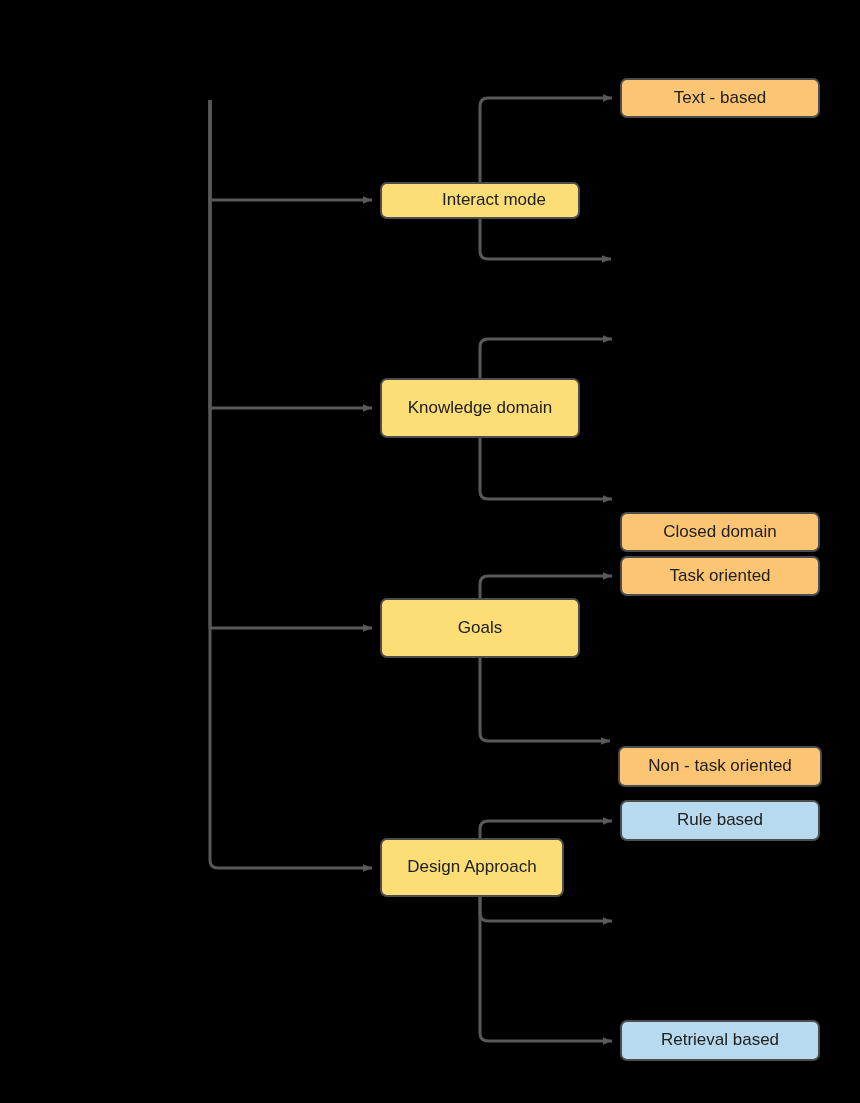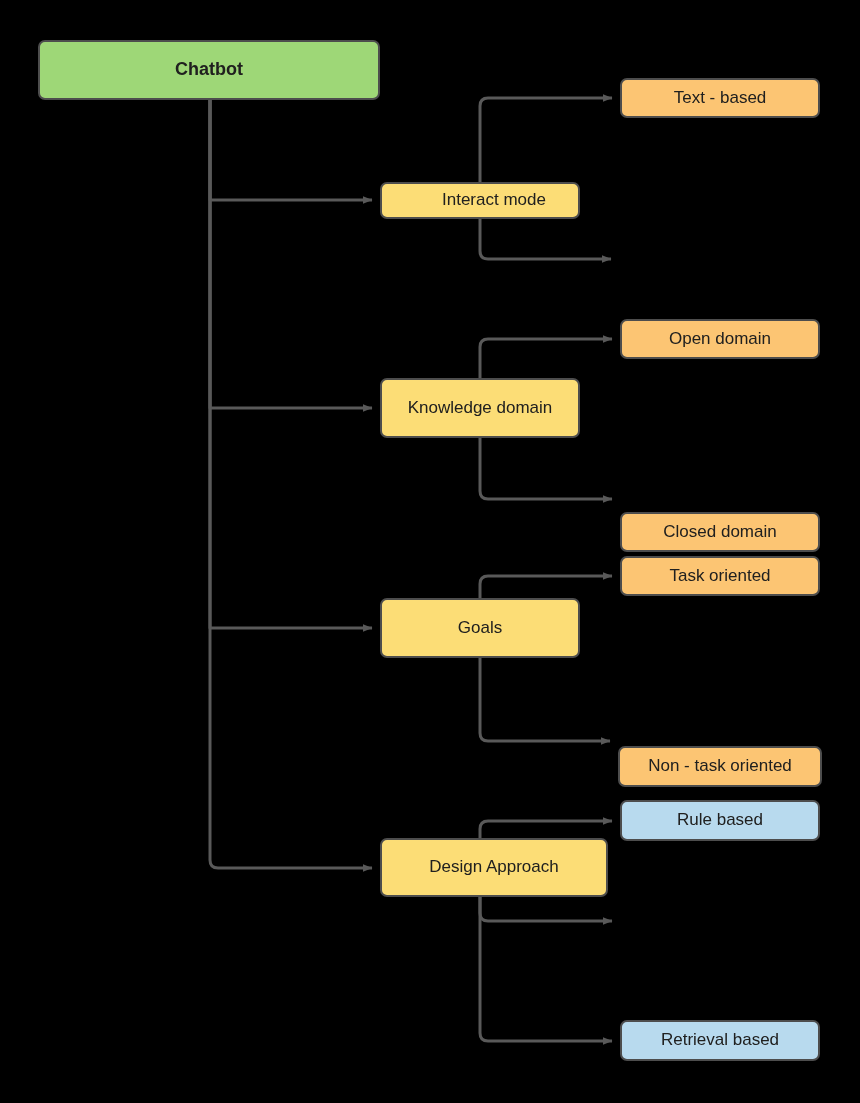--- a/index.html
+++ b/index.html
@@ -79,58 +79,52 @@
 
       <path d="M480,598 L480,584 Q480,576 488,576 L612,576" marker-end="url(#arrow)"></path>
       <path d="M480,658 L480,733 Q480,741 488,741 L610,741" marker-end="url(#arrow)"></path>
 
       <path d="M480,838 L480,829 Q480,821 488,821 L612,821" marker-end="url(#arrow)"></path>
       <path d="M480,897 L480,913 Q480,921 488,921 L612,921" marker-end="url(#arrow)"></path>
       <path d="M480,897 L480,1033 Q480,1041 488,1041 L612,1041" marker-end="url(#arrow)"></path>
     </g>
   </svg>
 
-  <div class="node root" style="left: 38px; top: 40px; width: 342px; height: 60px;">
-    <span>Chatbot</span>
-  </div>
 
   <div class="node branch" style="left: 380px; top: 182px; width: 200px; height: 37px; padding-left: 28px;">
     <span>Interact mode</span>
   </div>
 
   <div class="node leaf-orange" style="left: 620px; top: 78px; width: 200px; height: 40px;">
     <span>Text - based</span>
   </div>
 
 
   <div class="node branch" style="left: 380px; top: 378px; width: 200px; height: 60px;">
     <span>Knowledge domain</span>
   </div>
 
-  <div class="node leaf-orange" style="left: 620px; top: 319px; width: 200px; height: 40px;">
-    <span>Open domain</span>
-  </div>
 
   <div class="node leaf-orange" style="left: 620px; top: 479px; width: 200px; height: 40px; margin-top: 33px;">
     <span>Closed domain</span>
   </div>
 
   <div class="node branch" style="left: 380px; top: 598px; width: 200px; height: 60px;">
     <span>Goals</span>
   </div>
 
   <div class="node leaf-orange" style="left: 620px; top: 556px; width: 200px; height: 40px;">
     <span>Task oriented</span>
   </div>
 
   <div class="node leaf-orange" style="left: 618px; top: 746px; width: 204px; height: 41px;">
     <span>Non - task oriented</span>
   </div>
 
-  <div class="node branch" style="left: 380px; top: 838px; width: 228px; height: 59px;">
+  <div class="node branch" style="left: 380px; top: 838px; width: 184px; height: 59px;">
     <span>Design Approach</span>
   </div>
 
   <div class="node leaf-blue" style="left: 620px; top: 800px; width: 200px; height: 41px;">
     <span>Rule based</span>
   </div>
 
 
   <div class="node leaf-blue" style="left: 620px; top: 1020px; width: 200px; height: 41px;">
     <span>Retrieval based</span>

